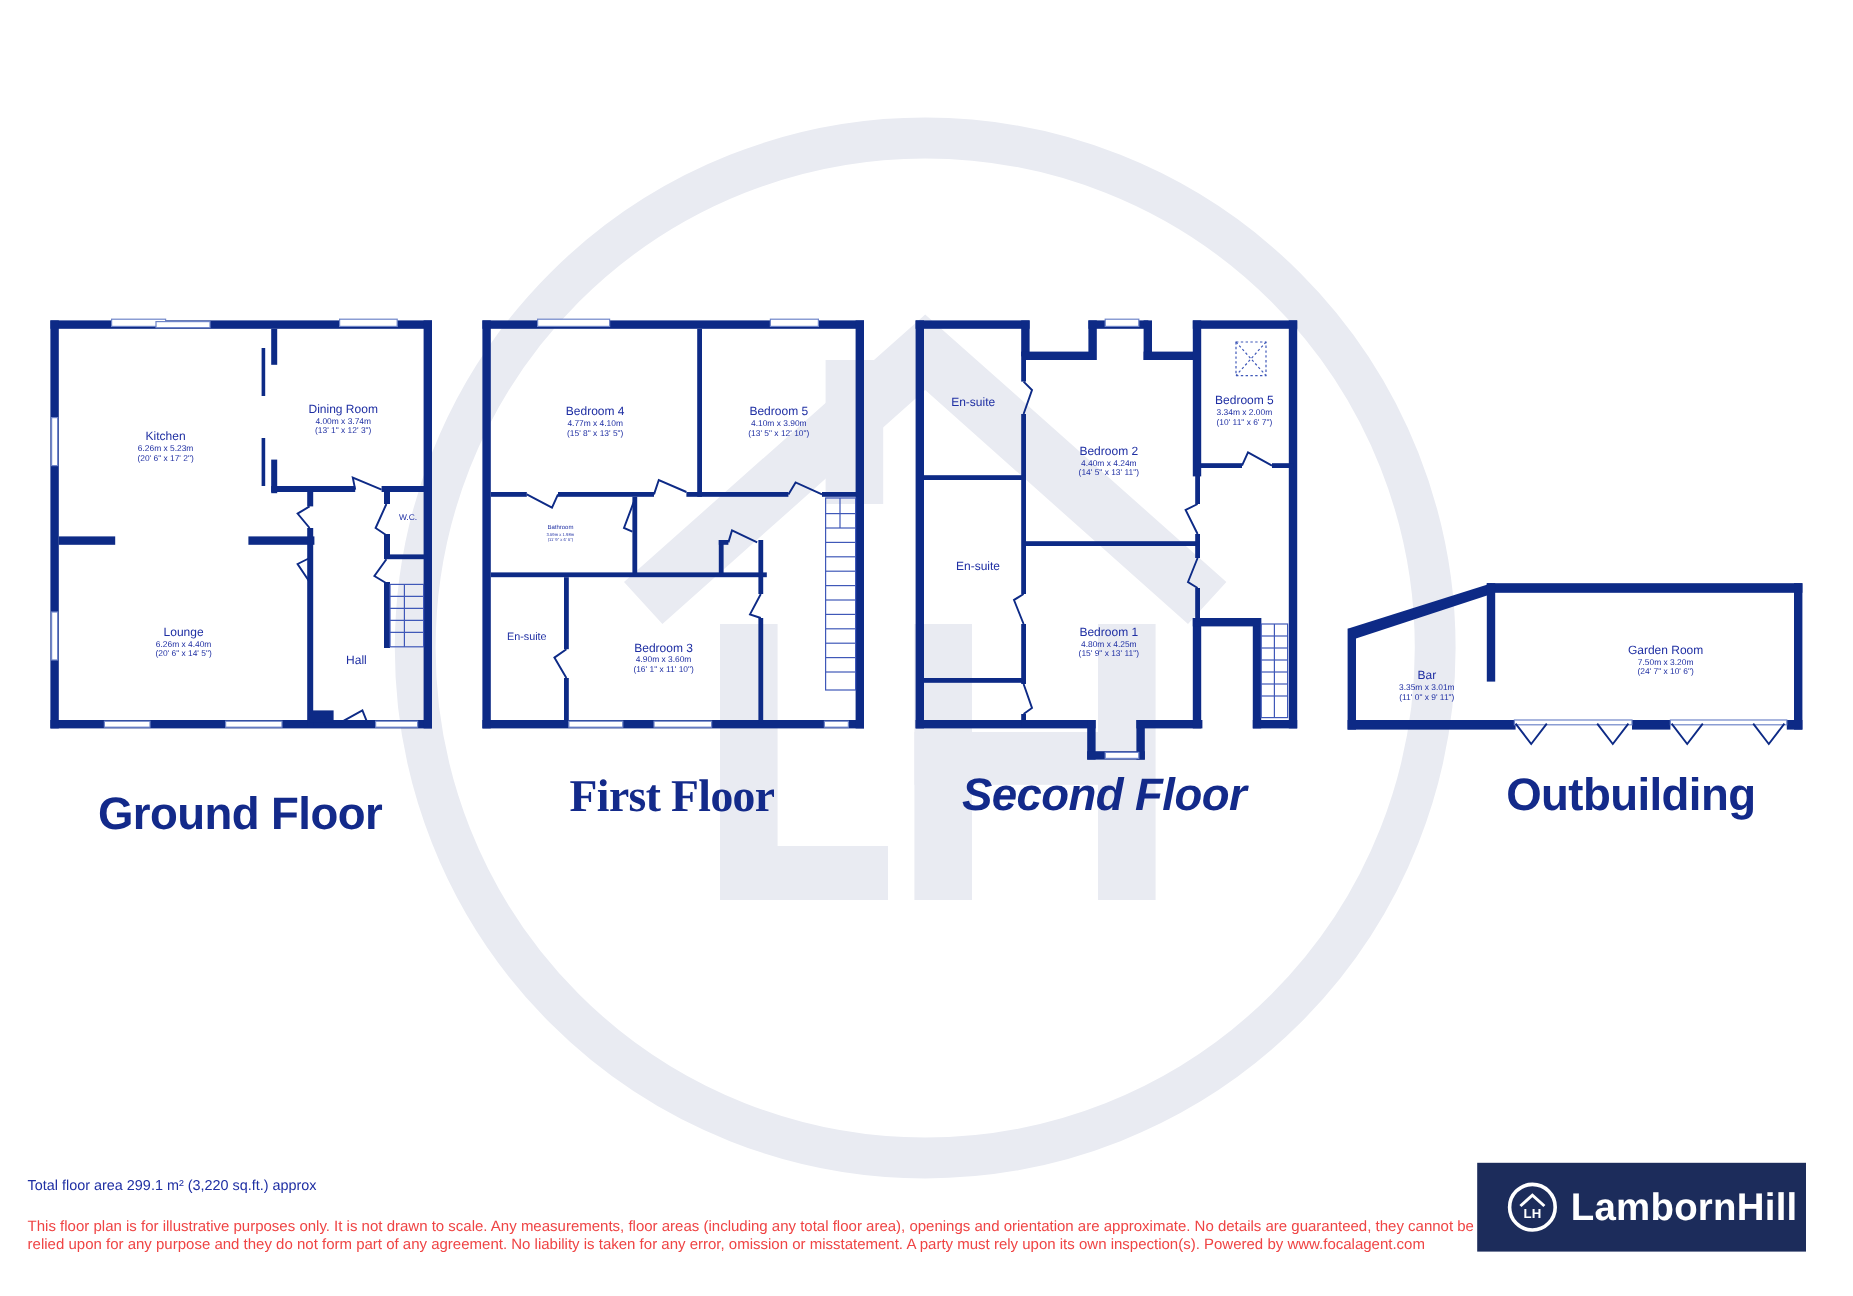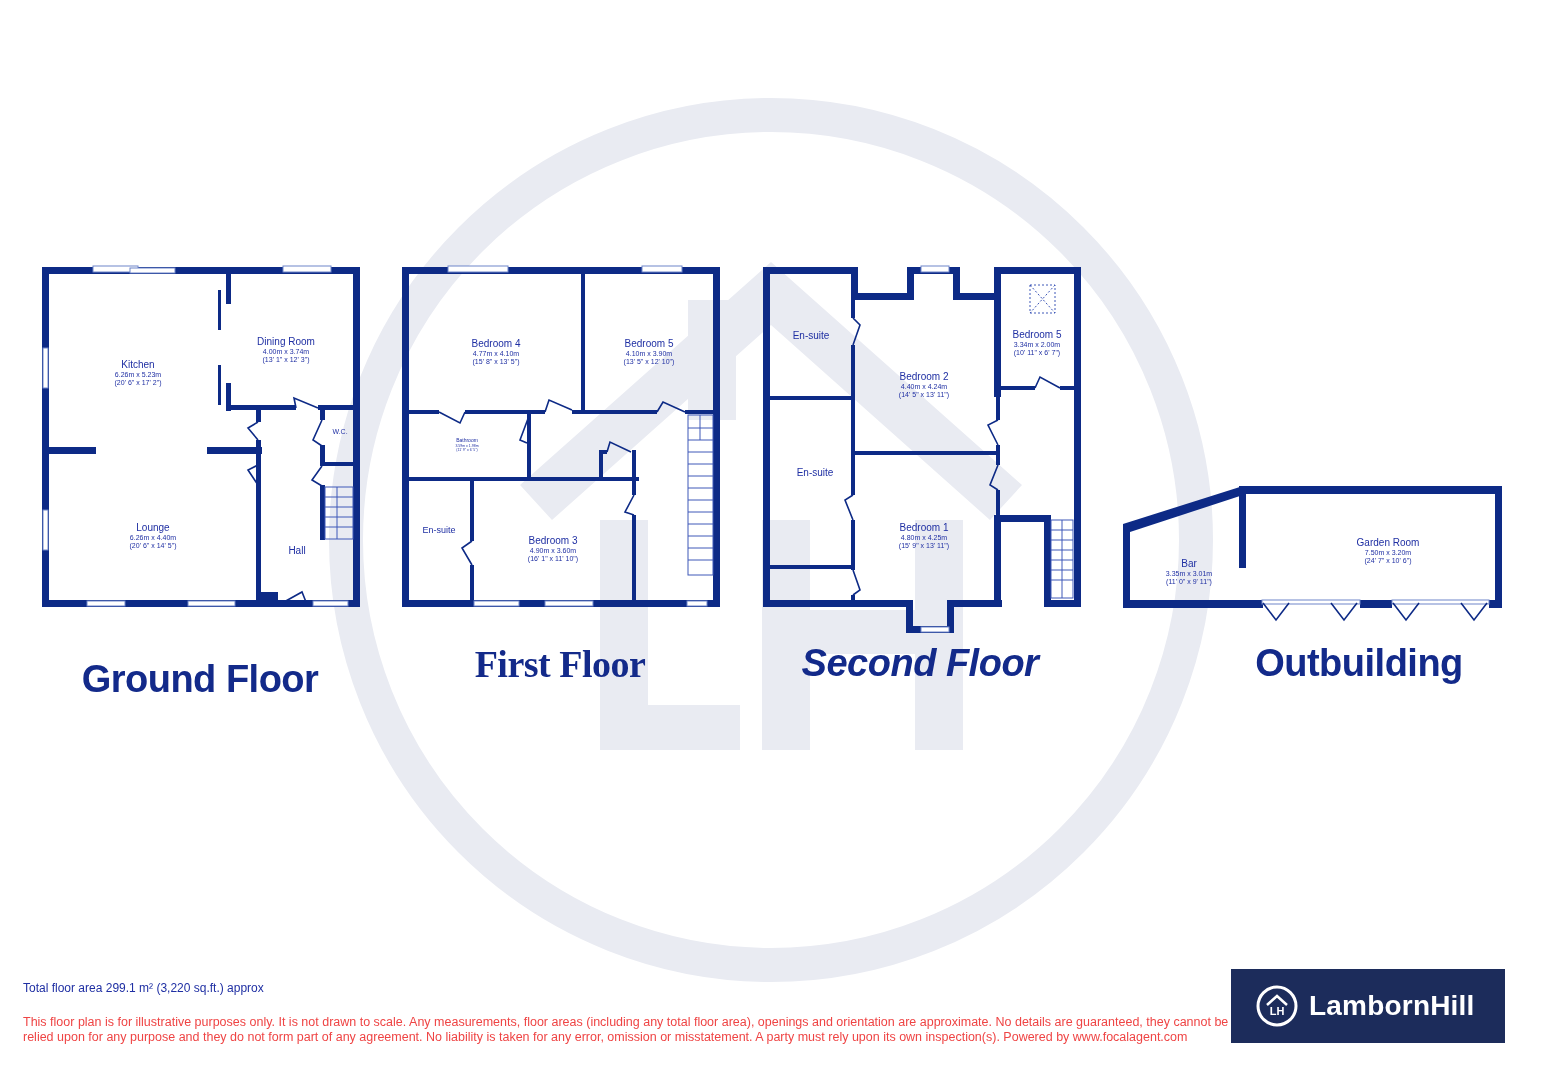--- a/index.html
+++ b/index.html
@@ -9,21 +9,21 @@
   .room-label { position: absolute; text-align: center; color: #1f2fa3; transform: translateX(-50%); white-space: nowrap; line-height: 1.15; }
   .room-name { font-size: 10px; display: block; }
   .room-dim { font-size: 7px; display: block; }
   .room-label.tiny .room-name { font-size: 5px; }
   .room-label.tiny .room-dim { font-size: 3.5px; }
   .floor-title { position: absolute; font-weight: bold; font-size: 38px; color: #132a8a; transform: translateX(-50%); white-space: nowrap; letter-spacing: -0.5px; }
   .total-area { position: absolute; left: 23px; top: 981px; font-size: 12px; color: #1f2fa3; }
   .disclaimer { position: absolute; left: 23px; top: 1015px; width: 1210px; font-size: 12.5px; line-height: 15px; color: #ef4444; }
   .logo { position: absolute; left: 1231px; top: 969px; width: 274px; height: 74px; background: #1c2c5b; display: flex; align-items: center; }
   .logo-mark { width: 44px; height: 44px; margin-left: 24px; }
-  .logo-text { color: #ffffff; font-size: 28px; font-weight: bold; margin-left: 10px; letter-spacing: 0.2px; }
+  .logo-text { color: #ffffff; font-size: 32px; font-weight: bold; margin-left: 10px; letter-spacing: 0.2px; }
 </style>
 </head>
 <body>
 
 <svg class="watermark" viewBox="0 0 1544 1080">
   <circle cx="771" cy="540" r="425" fill="none" stroke="#e9ebf2" stroke-width="34"></circle>
   <polygon points="520,485 771,262 1022,485 990,520 771,325 552,520" fill="#e9ebf2"></polygon>
   <rect x="600" y="520" width="48" height="230" fill="#e9ebf2"></rect>
   <rect x="600" y="705" width="140" height="45" fill="#e9ebf2"></rect>
   <rect x="762" y="520" width="48" height="230" fill="#e9ebf2"></rect>

